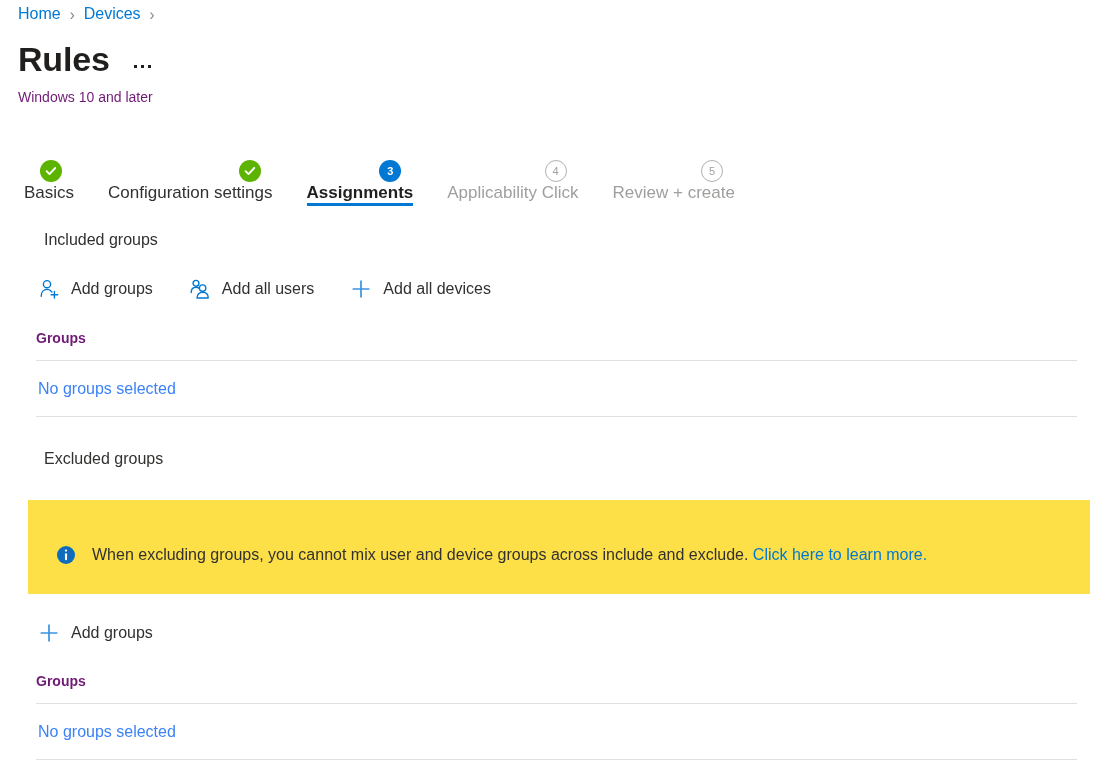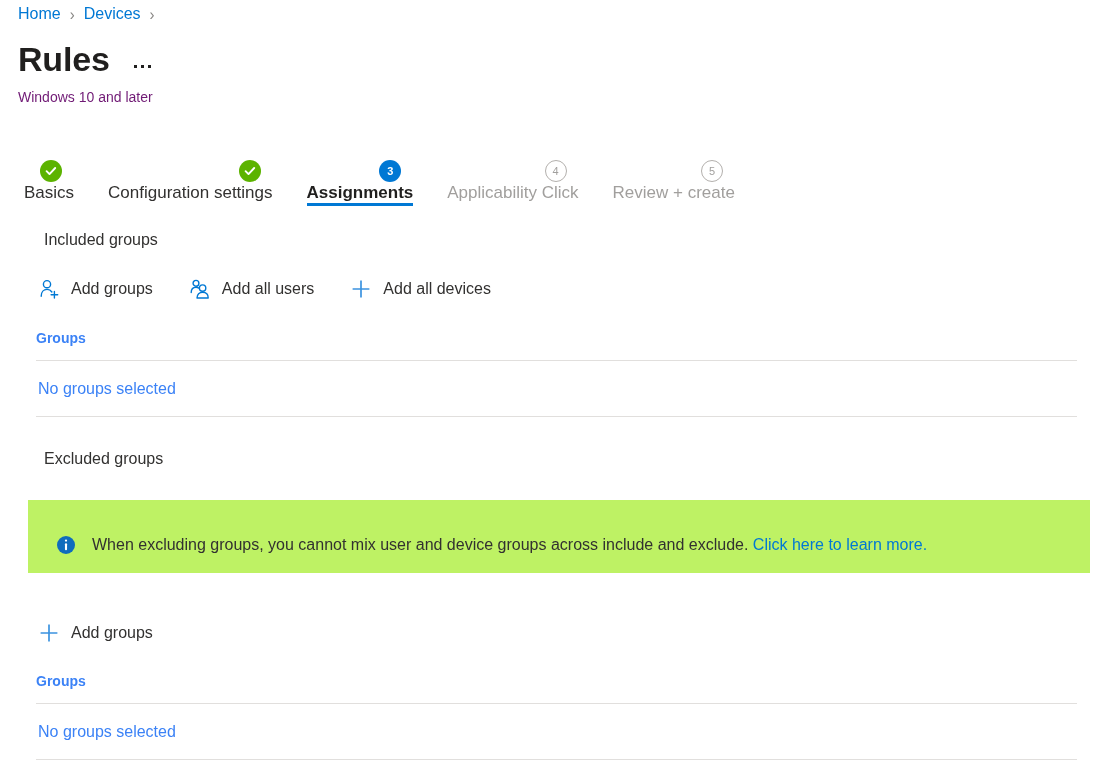--- a/index.html
+++ b/index.html
@@ -198,42 +198,42 @@
     position: absolute;
     left: 36px;
     width: 1041px;
   }
   #included-table { top: 328px; }
   #excluded-table { top: 671px; }
   .gt-head {
     font-size: 14px;
     line-height: 20px;
     font-weight: 700;
-    color: #3b82f6;
+    color: #701a75;
     padding-bottom: 12px;
   }
   .gt-rowline {
     border-top: 1px solid #e1dfdd;
   }
   .gt-cell {
     font-size: 16px;
     line-height: 22px;
     color: #3b82f6;
     padding: 17px 0 16px 2px;
     border-bottom: 1px solid #e1dfdd;
   }
 
   
   .infobar {
     position: absolute;
     left: 28px;
     top: 500px;
     width: 1062px;
-    height: 73px;
-    background: #bef264;
+    height: 94px;
+    background: #fde047;
     display: flex;
     align-items: center;
     box-sizing: border-box;
     padding: 16px 18px 0 28px;
   }
   .infobar .ibico {
     width: 20px;
     height: 20px;
     flex: 0 0 20px;
     margin-right: 16px;

